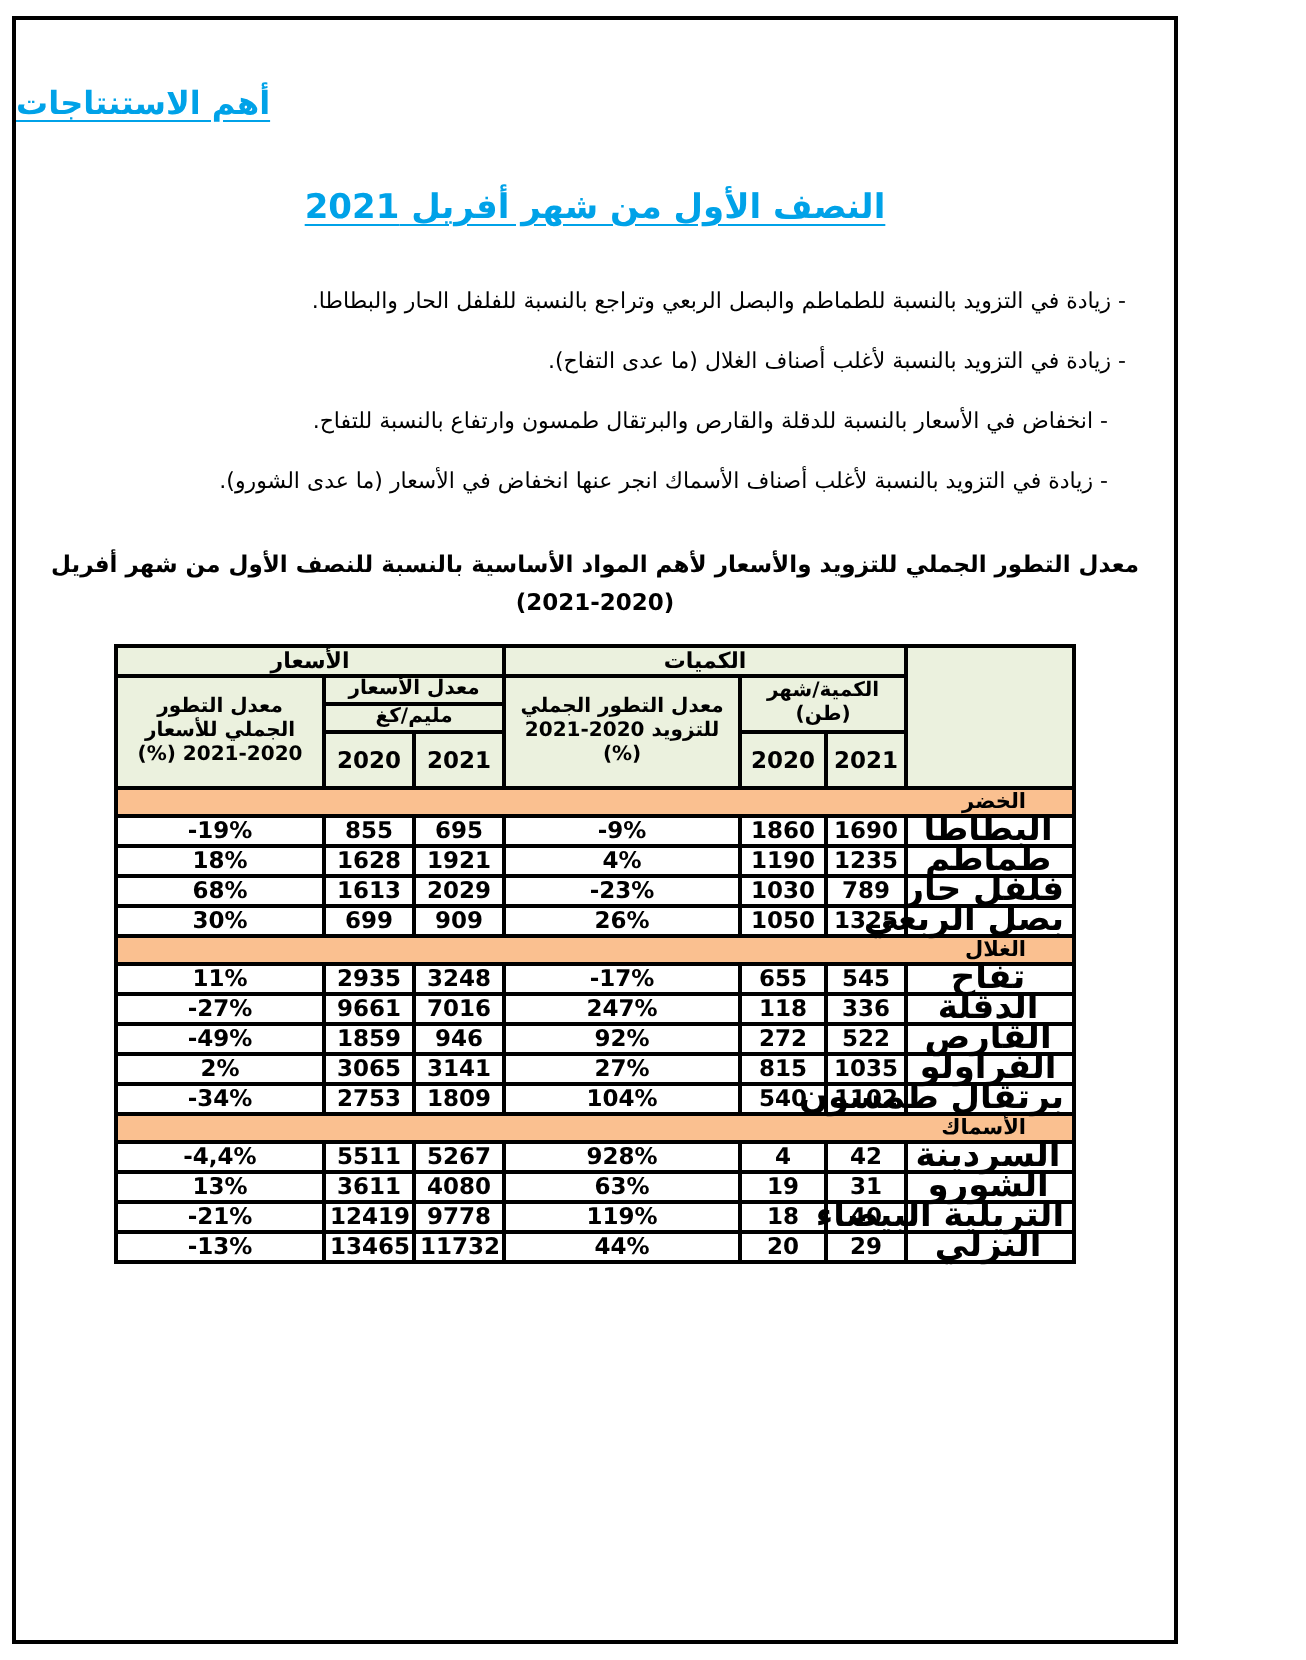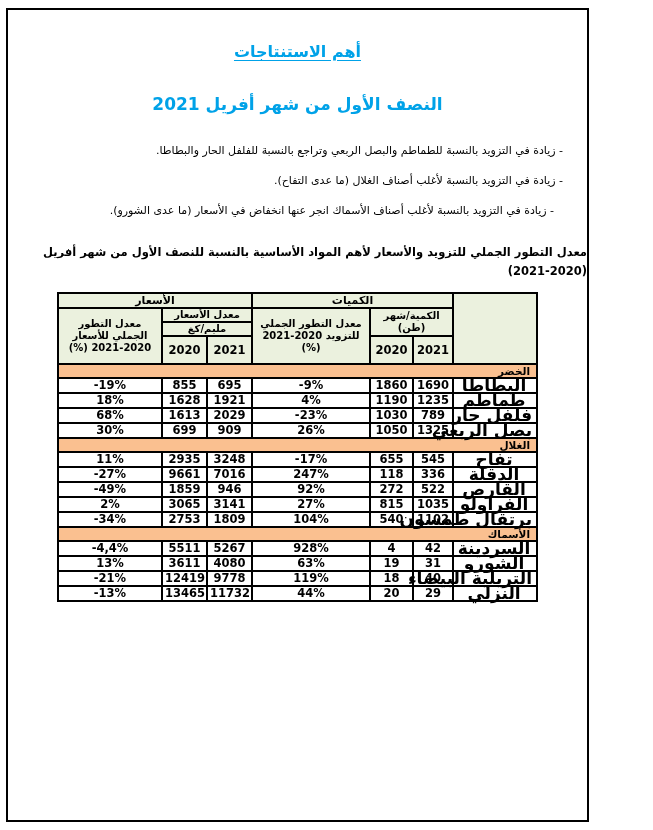--- a/index.html
+++ b/index.html
@@ -7,67 +7,68 @@
     width:653px;height:830px;position:relative;
     font-family:"DejaVu Sans",sans-serif;
     -webkit-font-smoothing:antialiased;
   }
   .page{
     position:absolute;left:6px;top:8px;width:583px;height:814px;
     border:2px solid #000;box-sizing:border-box;direction:rtl;overflow:hidden;
     background:#fff;
   }
   .doc-title{
-    margin-top:32px;text-align:center;font-weight:bold;font-size:16px;
+    margin-top:32px;text-align:left;font-weight:bold;font-size:16px;
     color:var(--title-blue);text-decoration:underline;text-underline-offset:3px;
   }
   .doc-subtitle{
     margin-top:33px;text-align:center;font-weight:bold;font-size:17px;
-    color:var(--title-blue);text-underline-offset:3px;
+    color:var(--title-blue);text-decoration:underline;text-underline-offset:3px;
   }
   .bullets{margin:30px 24px 0 46px;font-size:11px;color:#000;line-height:13px;}
   .bullets .bullet{margin-bottom:17px;text-align:right;}
   .bullets .bullet:nth-child(n+3){padding-right:9px;}
-  .caption{margin-top:26px;text-align:right;font-weight:bold;font-size:11.5px;line-height:19px;color:#000;}
+  .caption{margin-top:26px;text-align:center;font-weight:bold;font-size:11.5px;line-height:19px;color:#000;}
   table.main{
     margin:11px auto 0;border-collapse:collapse;table-layout:fixed;width:479px;
     direction:rtl;
   }
   table.main td,table.main th{
     border:2px solid #000;padding:0 2px;box-sizing:border-box;
     font-weight:bold;color:#000;vertical-align:middle;
   }
   thead th{background:var(--header-bg);font-size:10px;line-height:12px;text-align:center;font-weight:bold;margin-left:48px;}
   th.group{height:15px;font-size:11px;}
   th.unit{height:12px;font-size:10px;}
   th.year{height:28px;font-size:11.5px;}
   th.corner{background:var(--header-bg);}
   tr.section-row td{
     background:var(--section-bg);height:13px;font-size:10.5px;line-height:12px;
-    text-align:right;padding-right:6px;
+    text-align:right;padding-right:23px;
   }
   tbody td{background:#fff;height:14px;font-size:11.5px;line-height:13px;text-align:center;}
   tbody td.name-cell{text-align:center;font-size:17px;white-space:nowrap;padding-right:4px;}
   tbody td.pct{direction:ltr;}
   tbody td.num{direction:ltr;}
   td.green{color:var(--pos-green);}
   td.red{color:var(--neg-red);}
 </style>
 </head>
 <body>
 
 <div class="page">
 
   <div class="doc-title">أهم الاستنتاجات</div>
 
   <div class="doc-subtitle">النصف الأول من شهر أفريل 2021</div>
 
   <div class="bullets">
     <div class="bullet">- زيادة في التزويد بالنسبة للطماطم والبصل الربعي وتراجع بالنسبة للفلفل الحار والبطاطا.</div>
     <div class="bullet">- زيادة في التزويد بالنسبة لأغلب أصناف الغلال (ما عدى التفاح).</div>
+    <div class="bullet">- انخفاض في الأسعار بالنسبة للدقلة والقارص والبرتقال طمسون وارتفاع بالنسبة للتفاح.</div>
     <div class="bullet">- زيادة في التزويد بالنسبة لأغلب أصناف الأسماك انجر عنها انخفاض في الأسعار (ما عدى الشورو).</div>
   </div>
 
   <div class="caption">
     <div>معدل التطور الجملي للتزويد والأسعار لأهم المواد الأساسية بالنسبة للنصف الأول من شهر أفريل</div>
     <div>(2021-2020)</div>
   </div>
 
   <table class="main" dir="rtl">
     <colgroup>

